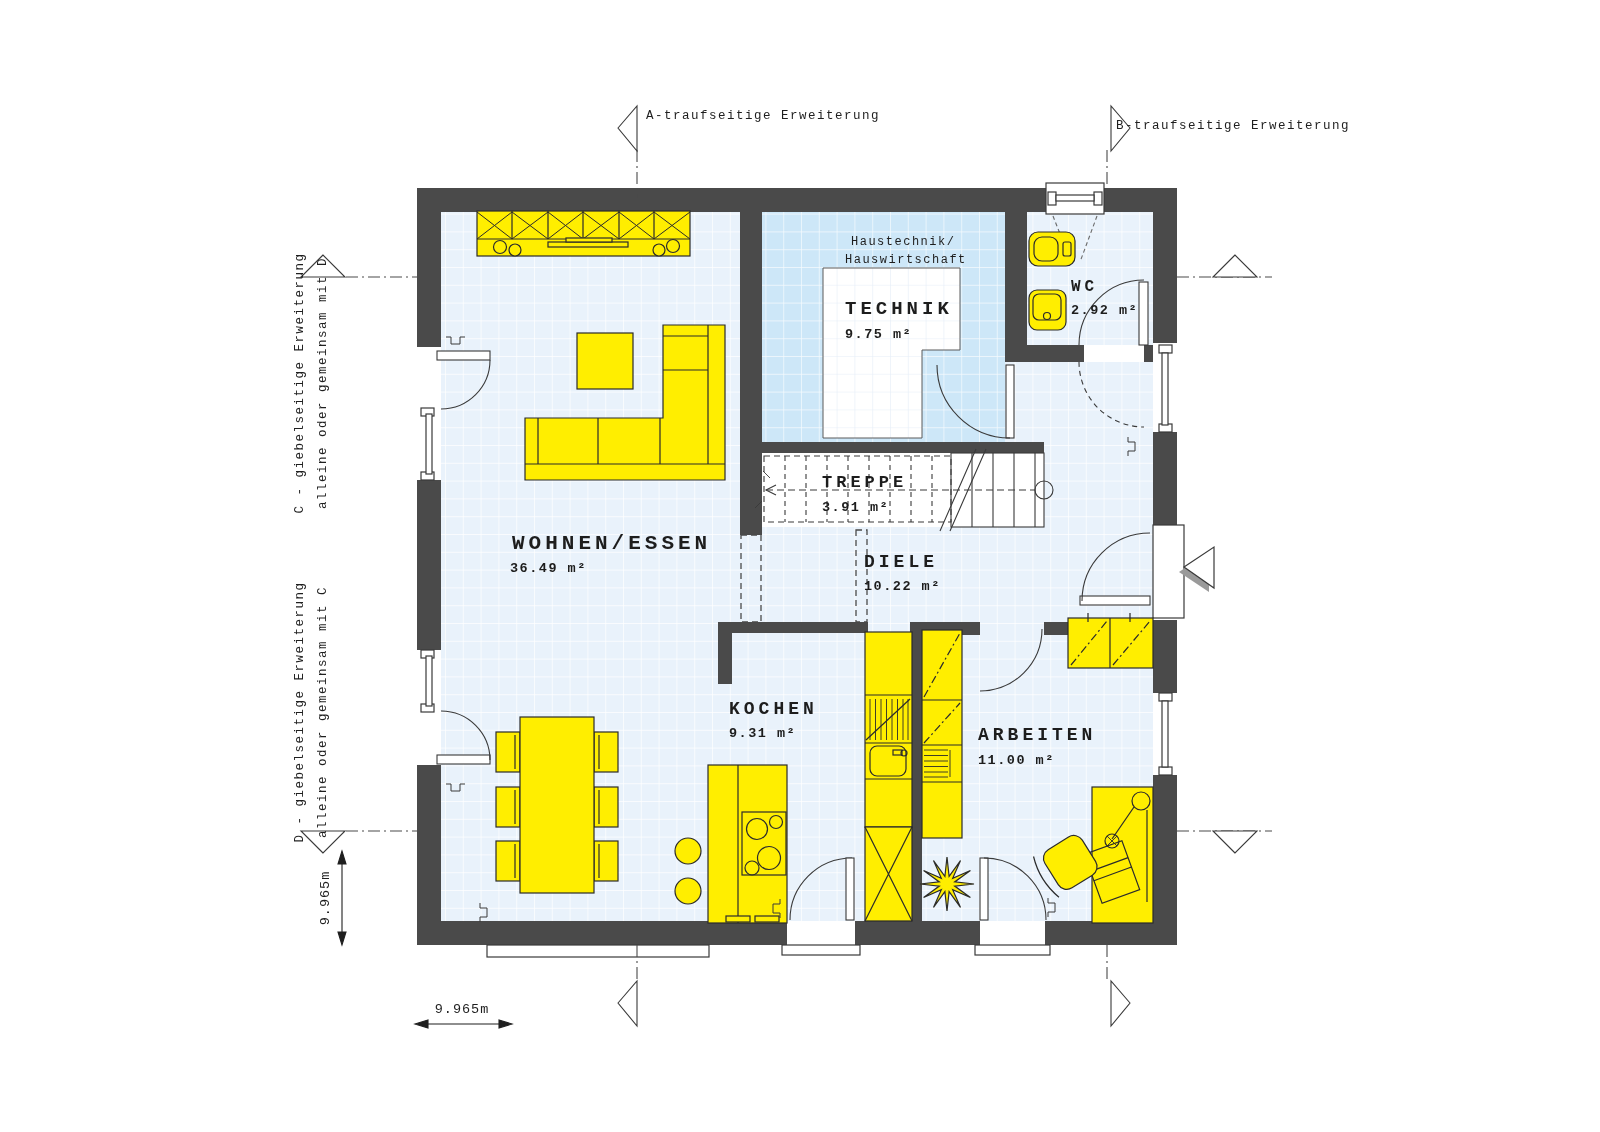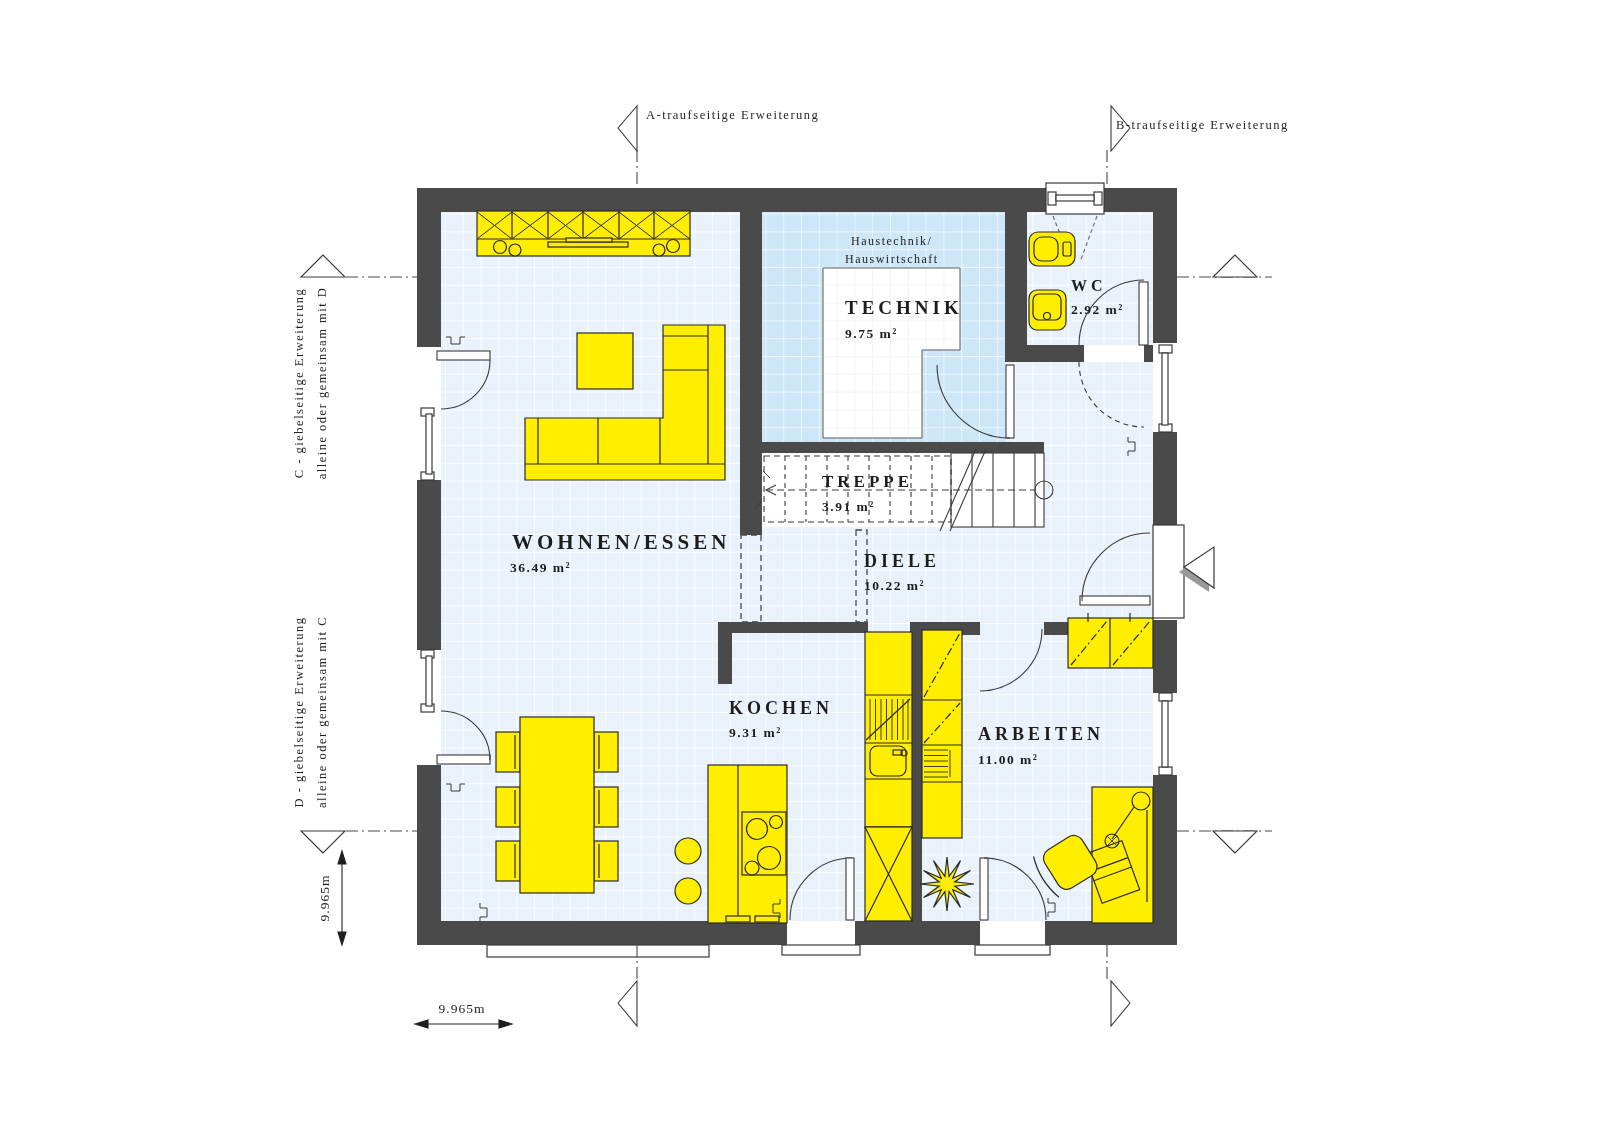--- a/index.html
+++ b/index.html
@@ -1,17 +1,17 @@
 <!DOCTYPE html>
 <html><head>
 <meta charset="utf-8">
 <style>
   html,body{margin:0;padding:0;background:#ffffff;}
   #stage{position:relative;width:1600px;height:1132px;background:#ffffff;overflow:hidden;
-         font-family:Liberation Serif, serif;}
+         font-family:Liberation Mono, monospace;}
   svg{display:block;}
   text{fill:#1d1d1d;}
   .ann{font-size:12.5px;letter-spacing:1.5px;fill:#1f1f1f;}
   .dim{font-size:13.5px;letter-spacing:1px;fill:#1f1f1f;}
   .lbl{font-weight:bold;letter-spacing:4px;}
   .area{font-weight:600;font-size:13.5px;letter-spacing:1.5px;}
   .note{font-size:12px;letter-spacing:1.5px;}
 </style>
 </head>
 <body>

